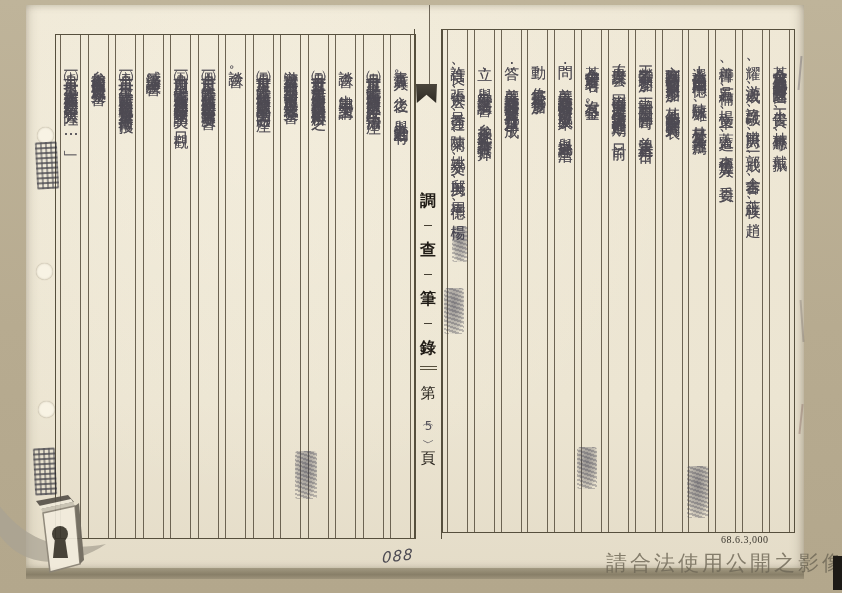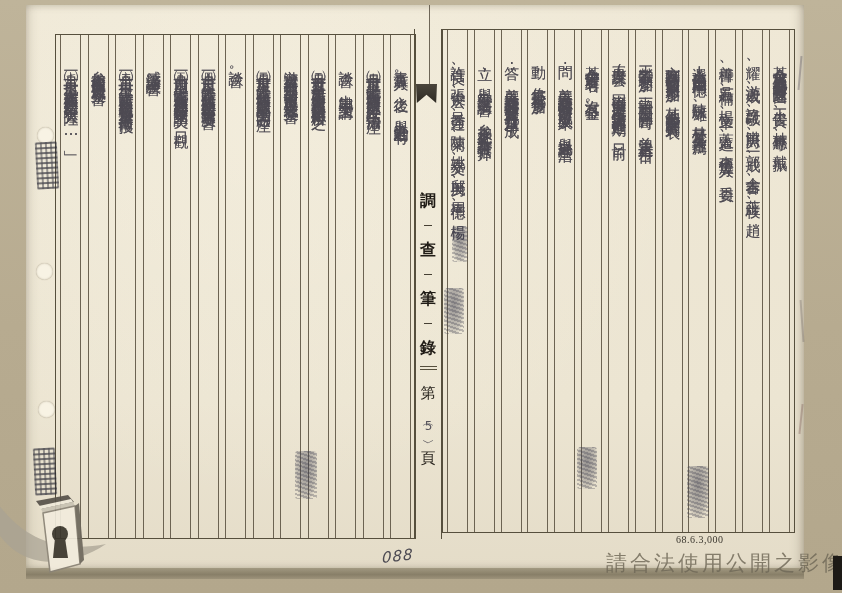--- a/index.html
+++ b/index.html
@@ -79,21 +79,21 @@
   .pl-print { font-family:"Liberation Serif", serif; font-size:15px; color:#201c16; }
   .pl-hand  { font-size:12px; color:#55525a; margin:16px 0; writing-mode:vertical-rl; text-orientation:upright; letter-spacing:0; }
 
   
   .sheet-number {
     position:absolute; left:382px; top:547px;
     font-size:15px; font-style:italic; color:#4c4a52;
     transform:rotate(-7deg) skewX(-8deg); letter-spacing:1px;
   }
   .print-code {
-    position:absolute; left:676px; top:534px;
+    position:absolute; left:721px; top:534px;
     font-family:"Liberation Serif", serif;
     font-size:10px; color:#3a362e; letter-spacing:.5px;
     filter:blur(.2px);
   }
 
   
   .watermark-text {
     position:absolute; left:606px; top:549px; z-index:6;
     font-family:"Liberation Serif", serif;
     font-size:21px; letter-spacing:3px;

